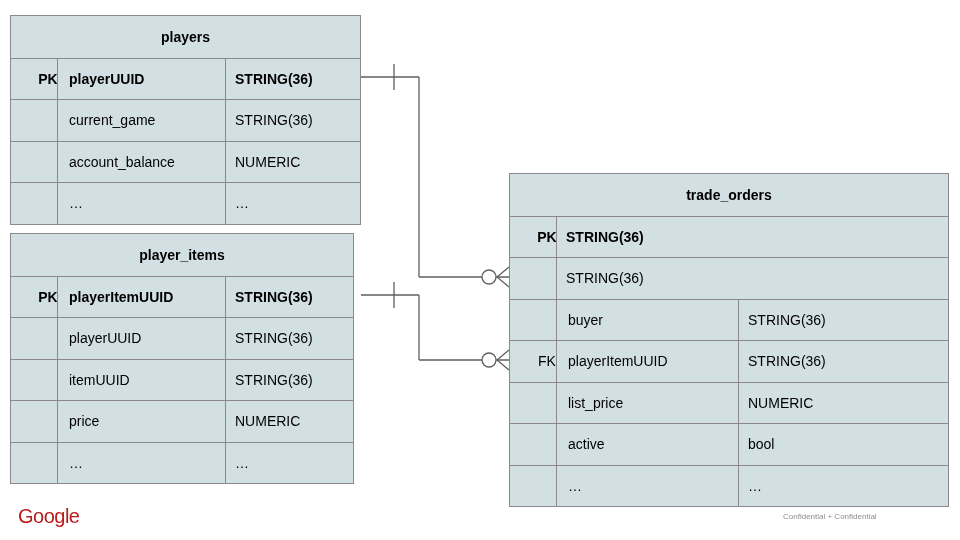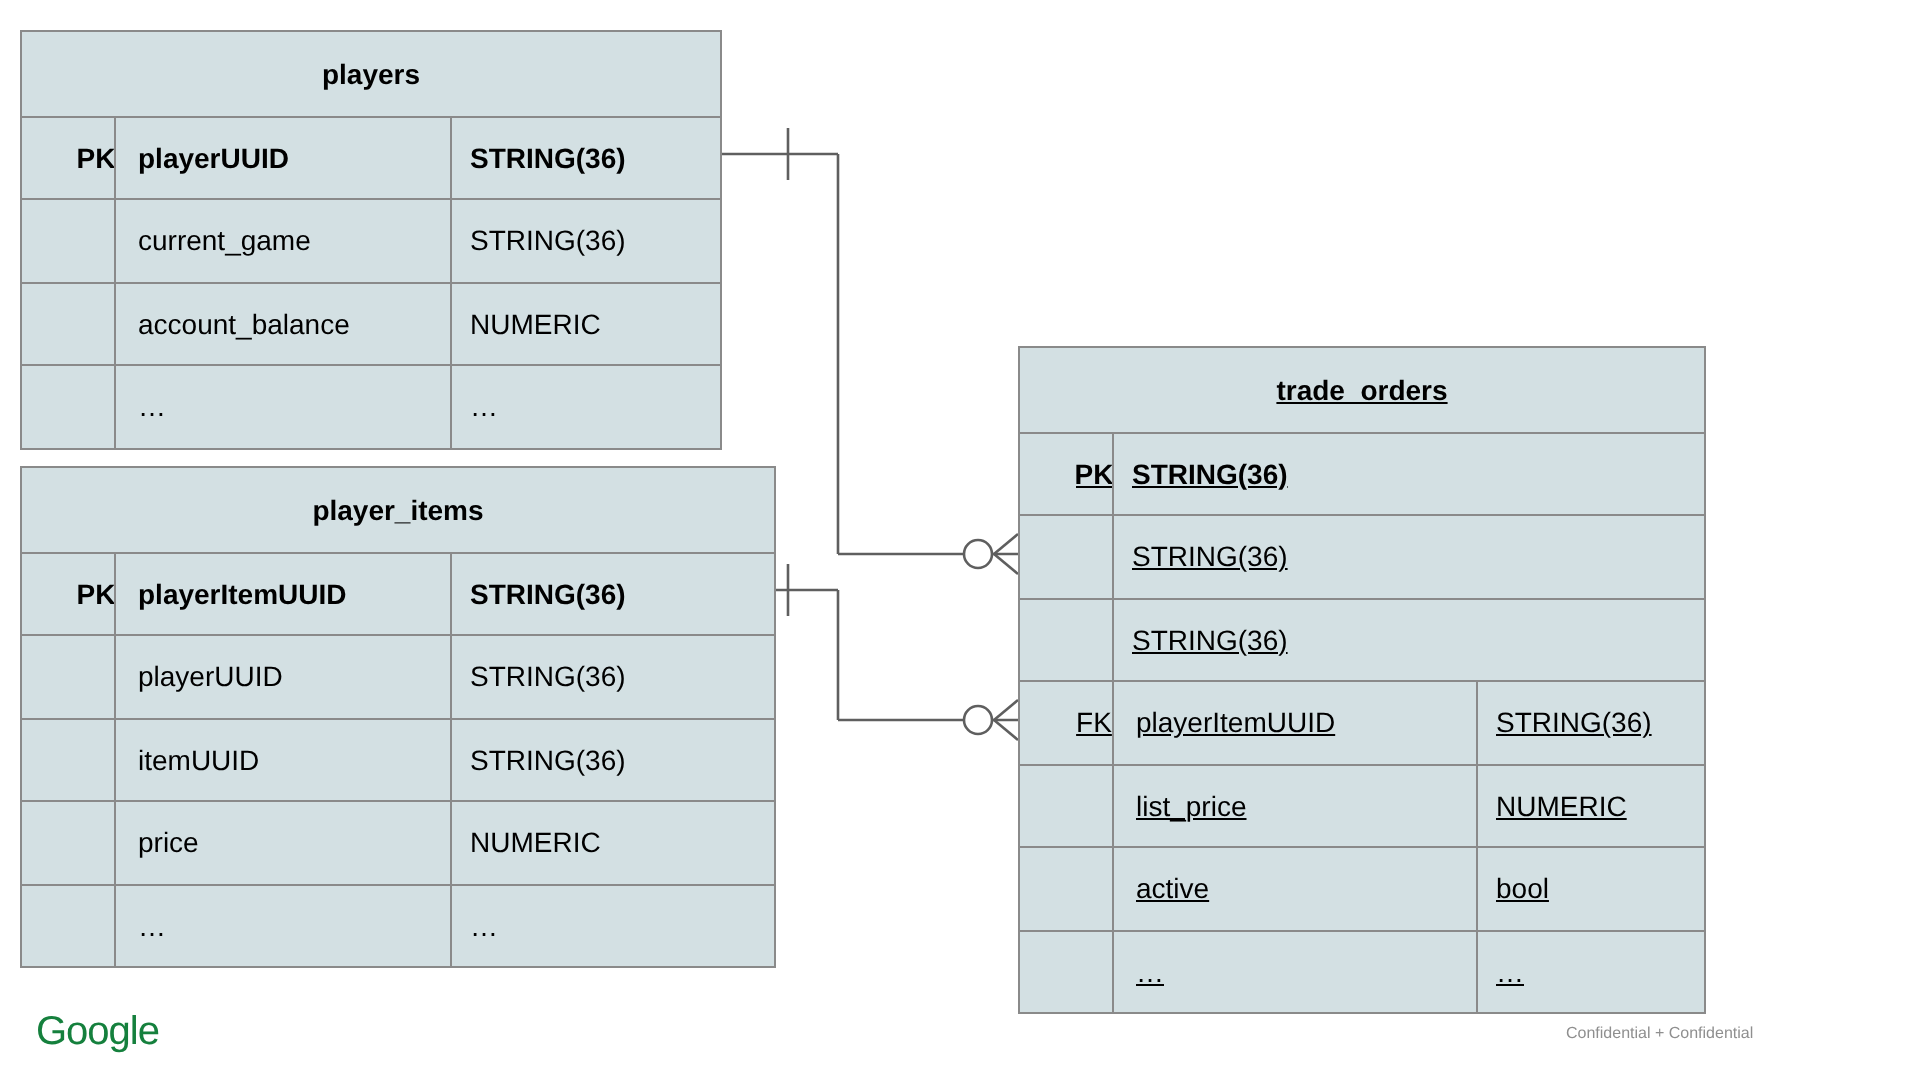--- a/index.html
+++ b/index.html
@@ -18,22 +18,22 @@
   }
   .erd-table {
     position: absolute;
     background: #d3e0e3;
     border: 1px solid #8a8a8a;
     box-sizing: border-box;
     font-size: 14px;
     line-height: 1;
   }
   #table-players      { left: 10px;  top: 15px;  width: 351px; }
-  #table-player_items { left: 10px;  top: 233px; width: 378px; }
-  #table-trade_orders { left: 509px; top: 173px; width: 344px; text-decoration: underline; }
+  #table-player_items { left: 10px;  top: 233px; width: 344px; }
+  #table-trade_orders { left: 509px; top: 173px; width: 440px; }
 
   .erd-title {
     height: 41.5px;
     display: flex;
     align-items: center;
     justify-content: center;
     font-weight: bold;
     box-sizing: border-box;
   }
   .erd-row {
@@ -82,21 +82,21 @@
     stroke-width: 1.3;
     fill: #ffffff;
   }
 
   .google-logo {
     position: absolute;
     left: 18px;
     top: 505px;
     font-size: 20px;
     letter-spacing: -0.5px;
-    color: #15803d;
+    color: #b91c1c;
   }
   .confidential-note {
     position: absolute;
     left: 783px;
     top: 512px;
     font-size: 8px;
     color: #8f8f8f;
   }
 </style>
 </head>
@@ -185,20 +185,21 @@
       <div class="erd-row bold">
         <div class="cell key">PK</div>
         <div class="cell type">STRING(36)</div>
       </div>
       <div class="erd-row">
         <div class="cell key"></div>
         <div class="cell type">STRING(36)</div>
       </div>
       <div class="erd-row">
         <div class="cell key"></div>
+        <div class="cell name">buyer</div>
         <div class="cell type">STRING(36)</div>
       </div>
       <div class="erd-row">
         <div class="cell key">FK</div>
         <div class="cell name">playerItemUUID</div>
         <div class="cell type">STRING(36)</div>
       </div>
       <div class="erd-row">
         <div class="cell key"></div>
         <div class="cell name">list_price</div>

